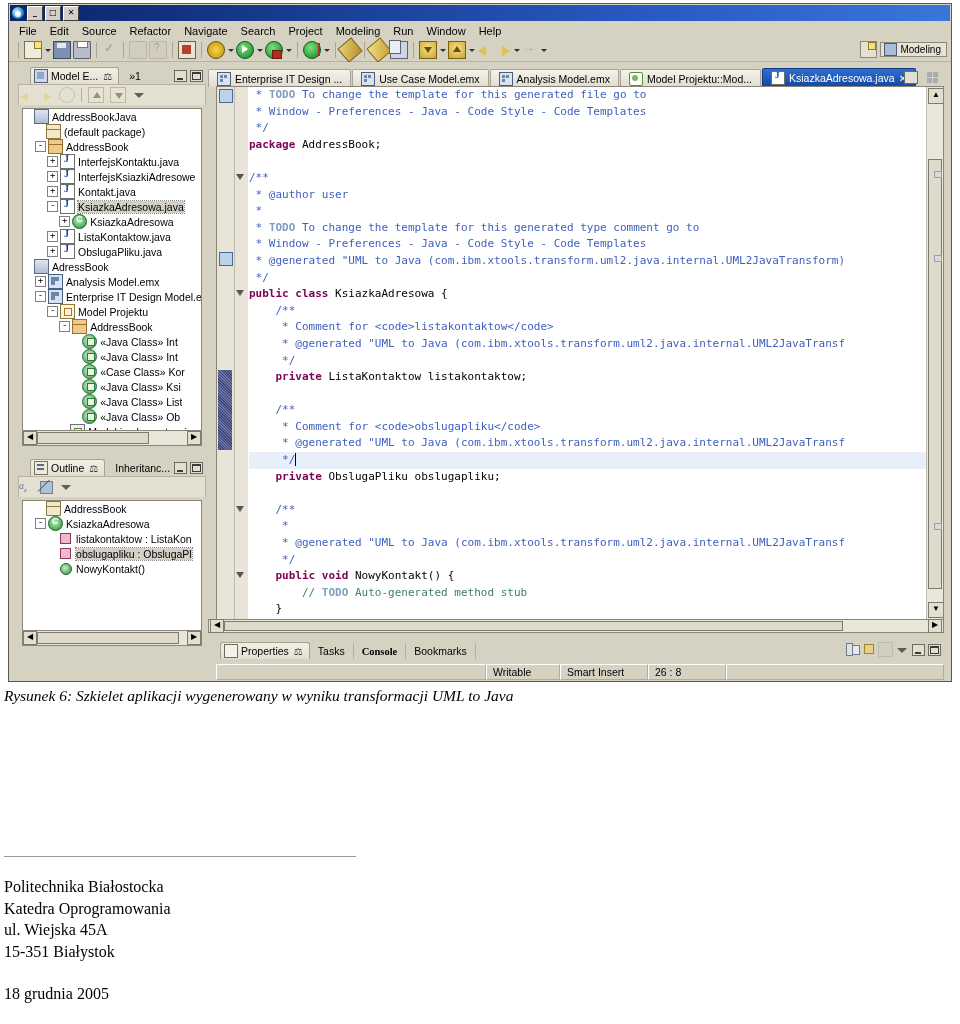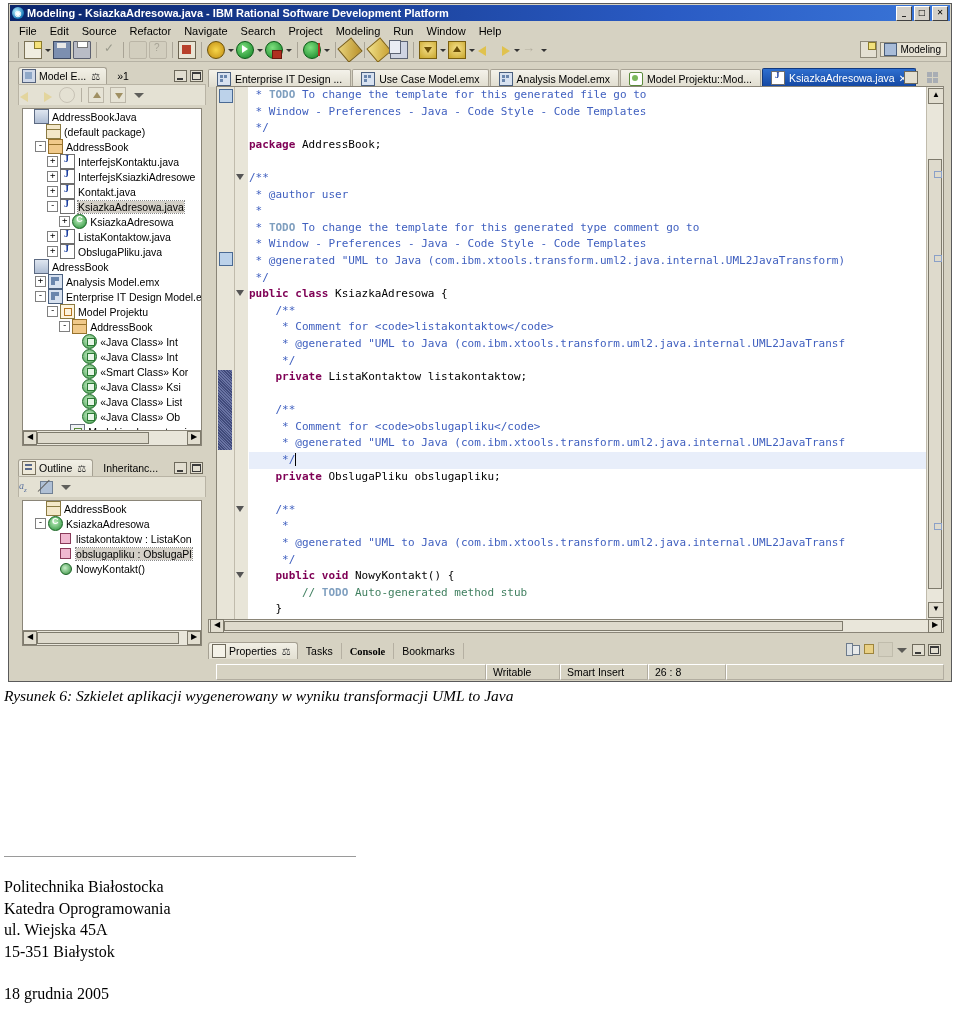--- a/index.html
+++ b/index.html
@@ -109,21 +109,21 @@
   .viewtabs{height:17px;display:flex;align-items:flex-end;position:relative;}
   .vtab{
     display:flex;align-items:center;gap:3px;height:16px;padding:0 6px 0 3px;
     font-size:10.5px;color:#000;white-space:nowrap;position:relative;
   }
   .vtab.active{
     background:#e8e5d8;
     border-top:1px solid #9c9customer;
   }
   .vtab.active{border-top:1px solid #a6a193;border-left:1px solid #a6a193;border-right:1px solid #a6a193;
-    border-radius:3px 3px 0 0;background:linear-gradient(to bottom,#f2f0e6,#e3e0d2);}
+    border-radius:3px 3px 0 0;background:linear-gradient(to bottom,#f2f0e6,#e3e0d2);margin-left:12px;}
   .vtab.inactive{color:#000;}
   .vicon{width:12px;height:12px;display:inline-block;position:relative;flex:none;}
   .vicon-model{background:#cfd8e8;border:1px solid #54627c;}
   .vicon-model:after{content:"";position:absolute;left:2px;top:2px;width:7px;height:7px;background:#8fa8c8;}
   .vicon-outline{background:#eee9d9;border:1px solid #7a7360;}
   .vicon-outline:after{content:"";position:absolute;left:2px;top:2px;width:7px;height:2px;background:#5a6a8a;box-shadow:0 4px 0 #5a6a8a;}
   .vicon-props{background:#f4f2e8;border:1px solid #6e6a5c;}
   .tabx{font-size:10px;color:#333;margin-left:2px;font-family:"DejaVu Sans",sans-serif;}
   .viewbtns{position:absolute;right:3px;bottom:2px;display:flex;gap:3px;align-items:center;}
   .vmin,.vmax{width:11px;height:10px;border:1px solid #6e6a5c;background:#e2ded0;position:relative;}
@@ -229,21 +229,20 @@
   }
   .footer .gap{height:21px;}
 </style>
 </head>
 <body>
 
 <div id="shot">
 
   <div class="titlebar">
     <div class="tlogo">◉</div>
-    <div class="ttext">Modeling - KsiazkaAdresowa.java - IBM Rational Software Development Platform</div>
     <div class="winbtns">
       <div class="winbtn">_</div>
       <div class="winbtn">□</div>
       <div class="winbtn">✕</div>
     </div>
   </div>
 
   <div class="menubar">
     <span>File</span>
     <span>Edit</span>
@@ -453,21 +452,21 @@
               <span class="ti ti-umlc"></span>
               <span class="lbl">«Java Class» Int</span>
             </div>
             <div class="trow">
               <span class="guide">&nbsp;&nbsp;</span>
               <span class="guide">&nbsp;&nbsp;</span>
               <span class="guide">&nbsp;&nbsp;</span>
               <span class="guide">&nbsp;&nbsp;</span>
               <span class="twist none"></span>
               <span class="ti ti-umlc"></span>
-              <span class="lbl">«Smart Class» Kor</span>
+              <span class="lbl">«Case Class» Kor</span>
             </div>
             <div class="trow">
               <span class="guide">&nbsp;&nbsp;</span>
               <span class="guide">&nbsp;&nbsp;</span>
               <span class="guide">&nbsp;&nbsp;</span>
               <span class="guide">&nbsp;&nbsp;</span>
               <span class="twist none"></span>
               <span class="ti ti-umlc"></span>
               <span class="lbl">«Java Class» Ksi</span>
             </div>

